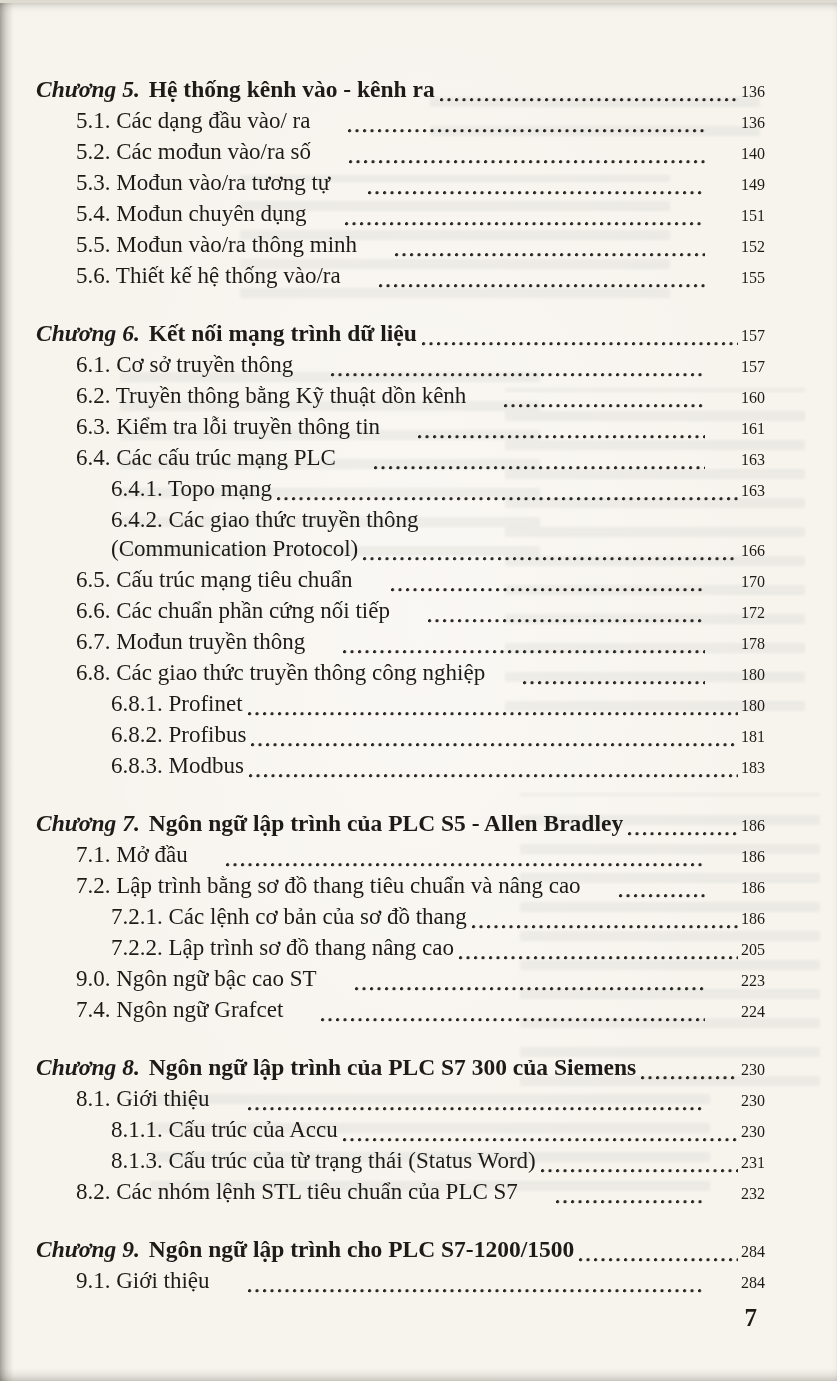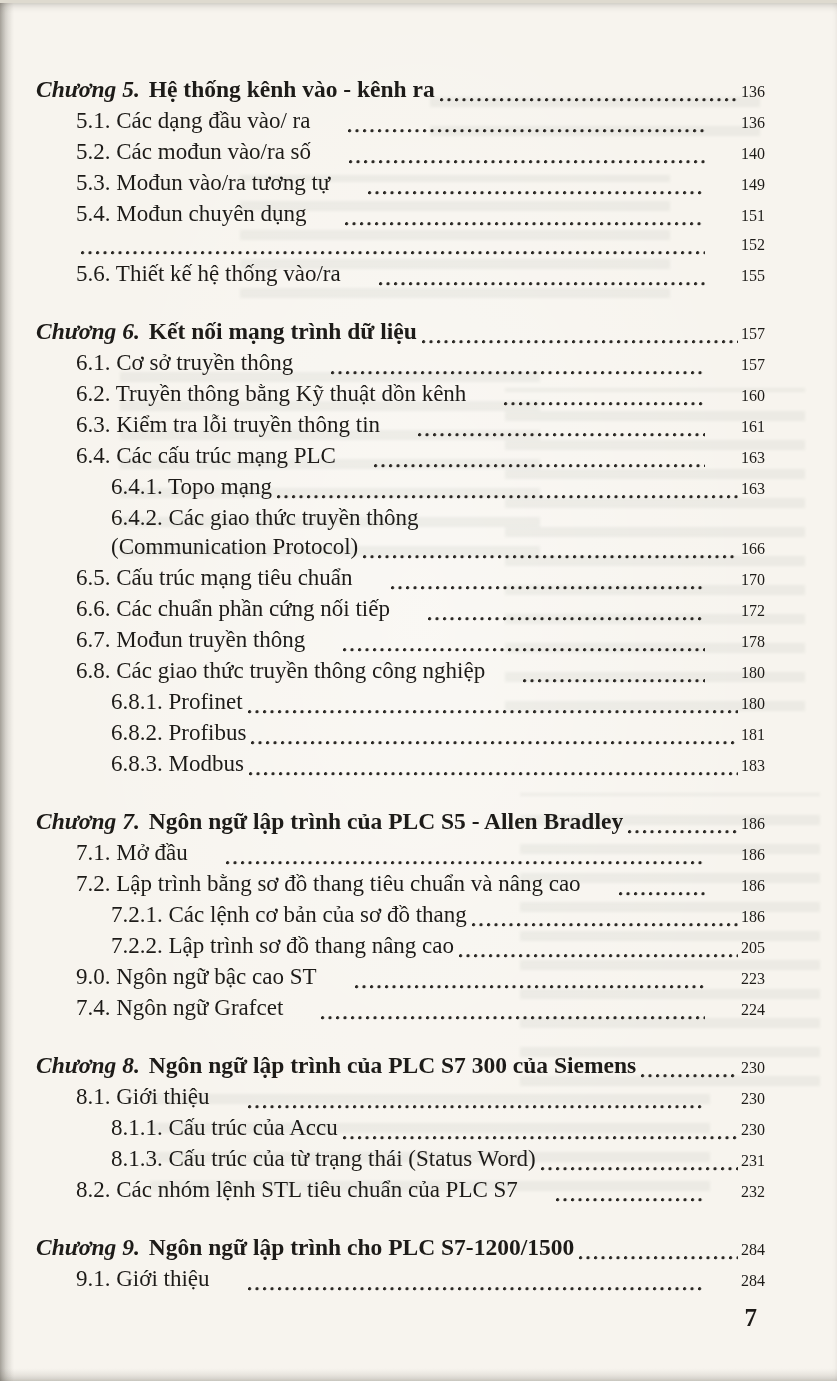--- a/index.html
+++ b/index.html
@@ -115,20 +115,21 @@
         <span class="title">5.3. Mođun  vào/ra tương tự</span>
         <span class="leader"></span>
         <span class="pageno">149</span>
       </div>
       <div class="row level-1">
         <span class="title">5.4. Mođun chuyên dụng</span>
         <span class="leader"></span>
         <span class="pageno">151</span>
       </div>
       <div class="row level-1">
+        <span class="title">5.5. Mođun vào/ra thông minh</span>
         <span class="leader"></span>
         <span class="pageno">152</span>
       </div>
       <div class="row level-1">
         <span class="title">5.6. Thiết kế hệ thống vào/ra</span>
         <span class="leader"></span>
         <span class="pageno">155</span>
       </div>
       <div class="row level-0 chapter">
         <span class="chap-label">Chương 6.</span>

